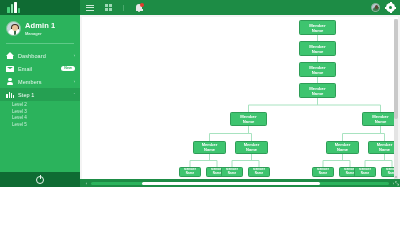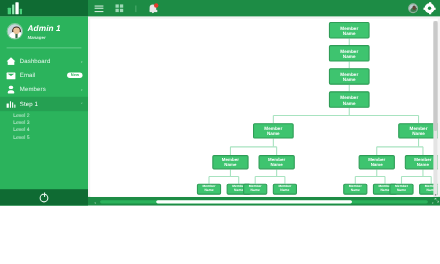--- a/index.html
+++ b/index.html
@@ -75,21 +75,21 @@
   .profile { display: flex; align-items: center; gap: 4px; padding: 6px 5px 7px 6px; }
   .avatar-lg {
     width: 15px; height: 15px; border-radius: 50%;
     background: #c7d5da; position: relative; overflow: hidden;
     border: 0.5px solid #7cc998; flex: 0 0 15px;
   }
   .avatar-lg .hair { position: absolute; left: 3.5px; top: 1.5px; width: 8px; height: 5px; border-radius: 4px 4px 0 0; background: #3a2a1d; }
   .avatar-lg .face { position: absolute; left: 4.5px; top: 3px; width: 6px; height: 6px; border-radius: 50%; background: #e8c39a; }
   .avatar-lg .torso { position: absolute; left: 1px; bottom: 0; width: 13px; height: 6px; border-radius: 5px 5px 0 0; background: #ffffff; }
   .avatar-lg .tie { position: absolute; left: 6.5px; bottom: 0; width: 2px; height: 5px; background: #3a6b47; }
-  .profile-text { display: flex; flex-direction: column; gap: 1px; overflow: hidden; font-style: italic; }
+  .profile-text { display: flex; flex-direction: column; gap: 1px; overflow: hidden; }
   .profile-name { color: #ffffff; font-size: 7.5px; font-weight: bold; line-height: 8px; letter-spacing: .1px; }
   .profile-role { color: #d4f2e0; font-size: 4px; font-weight: bold; line-height: 5px; }
 
   .sep { height: 1px; background: #5fca88; margin: 0 6px 5px 6px; }
 
   .nav { display: flex; flex-direction: column; }
   .nav-item {
     display: flex; align-items: center; gap: 4px;
     height: 13px; padding: 0 5px 0 6px; position: relative;
   }

